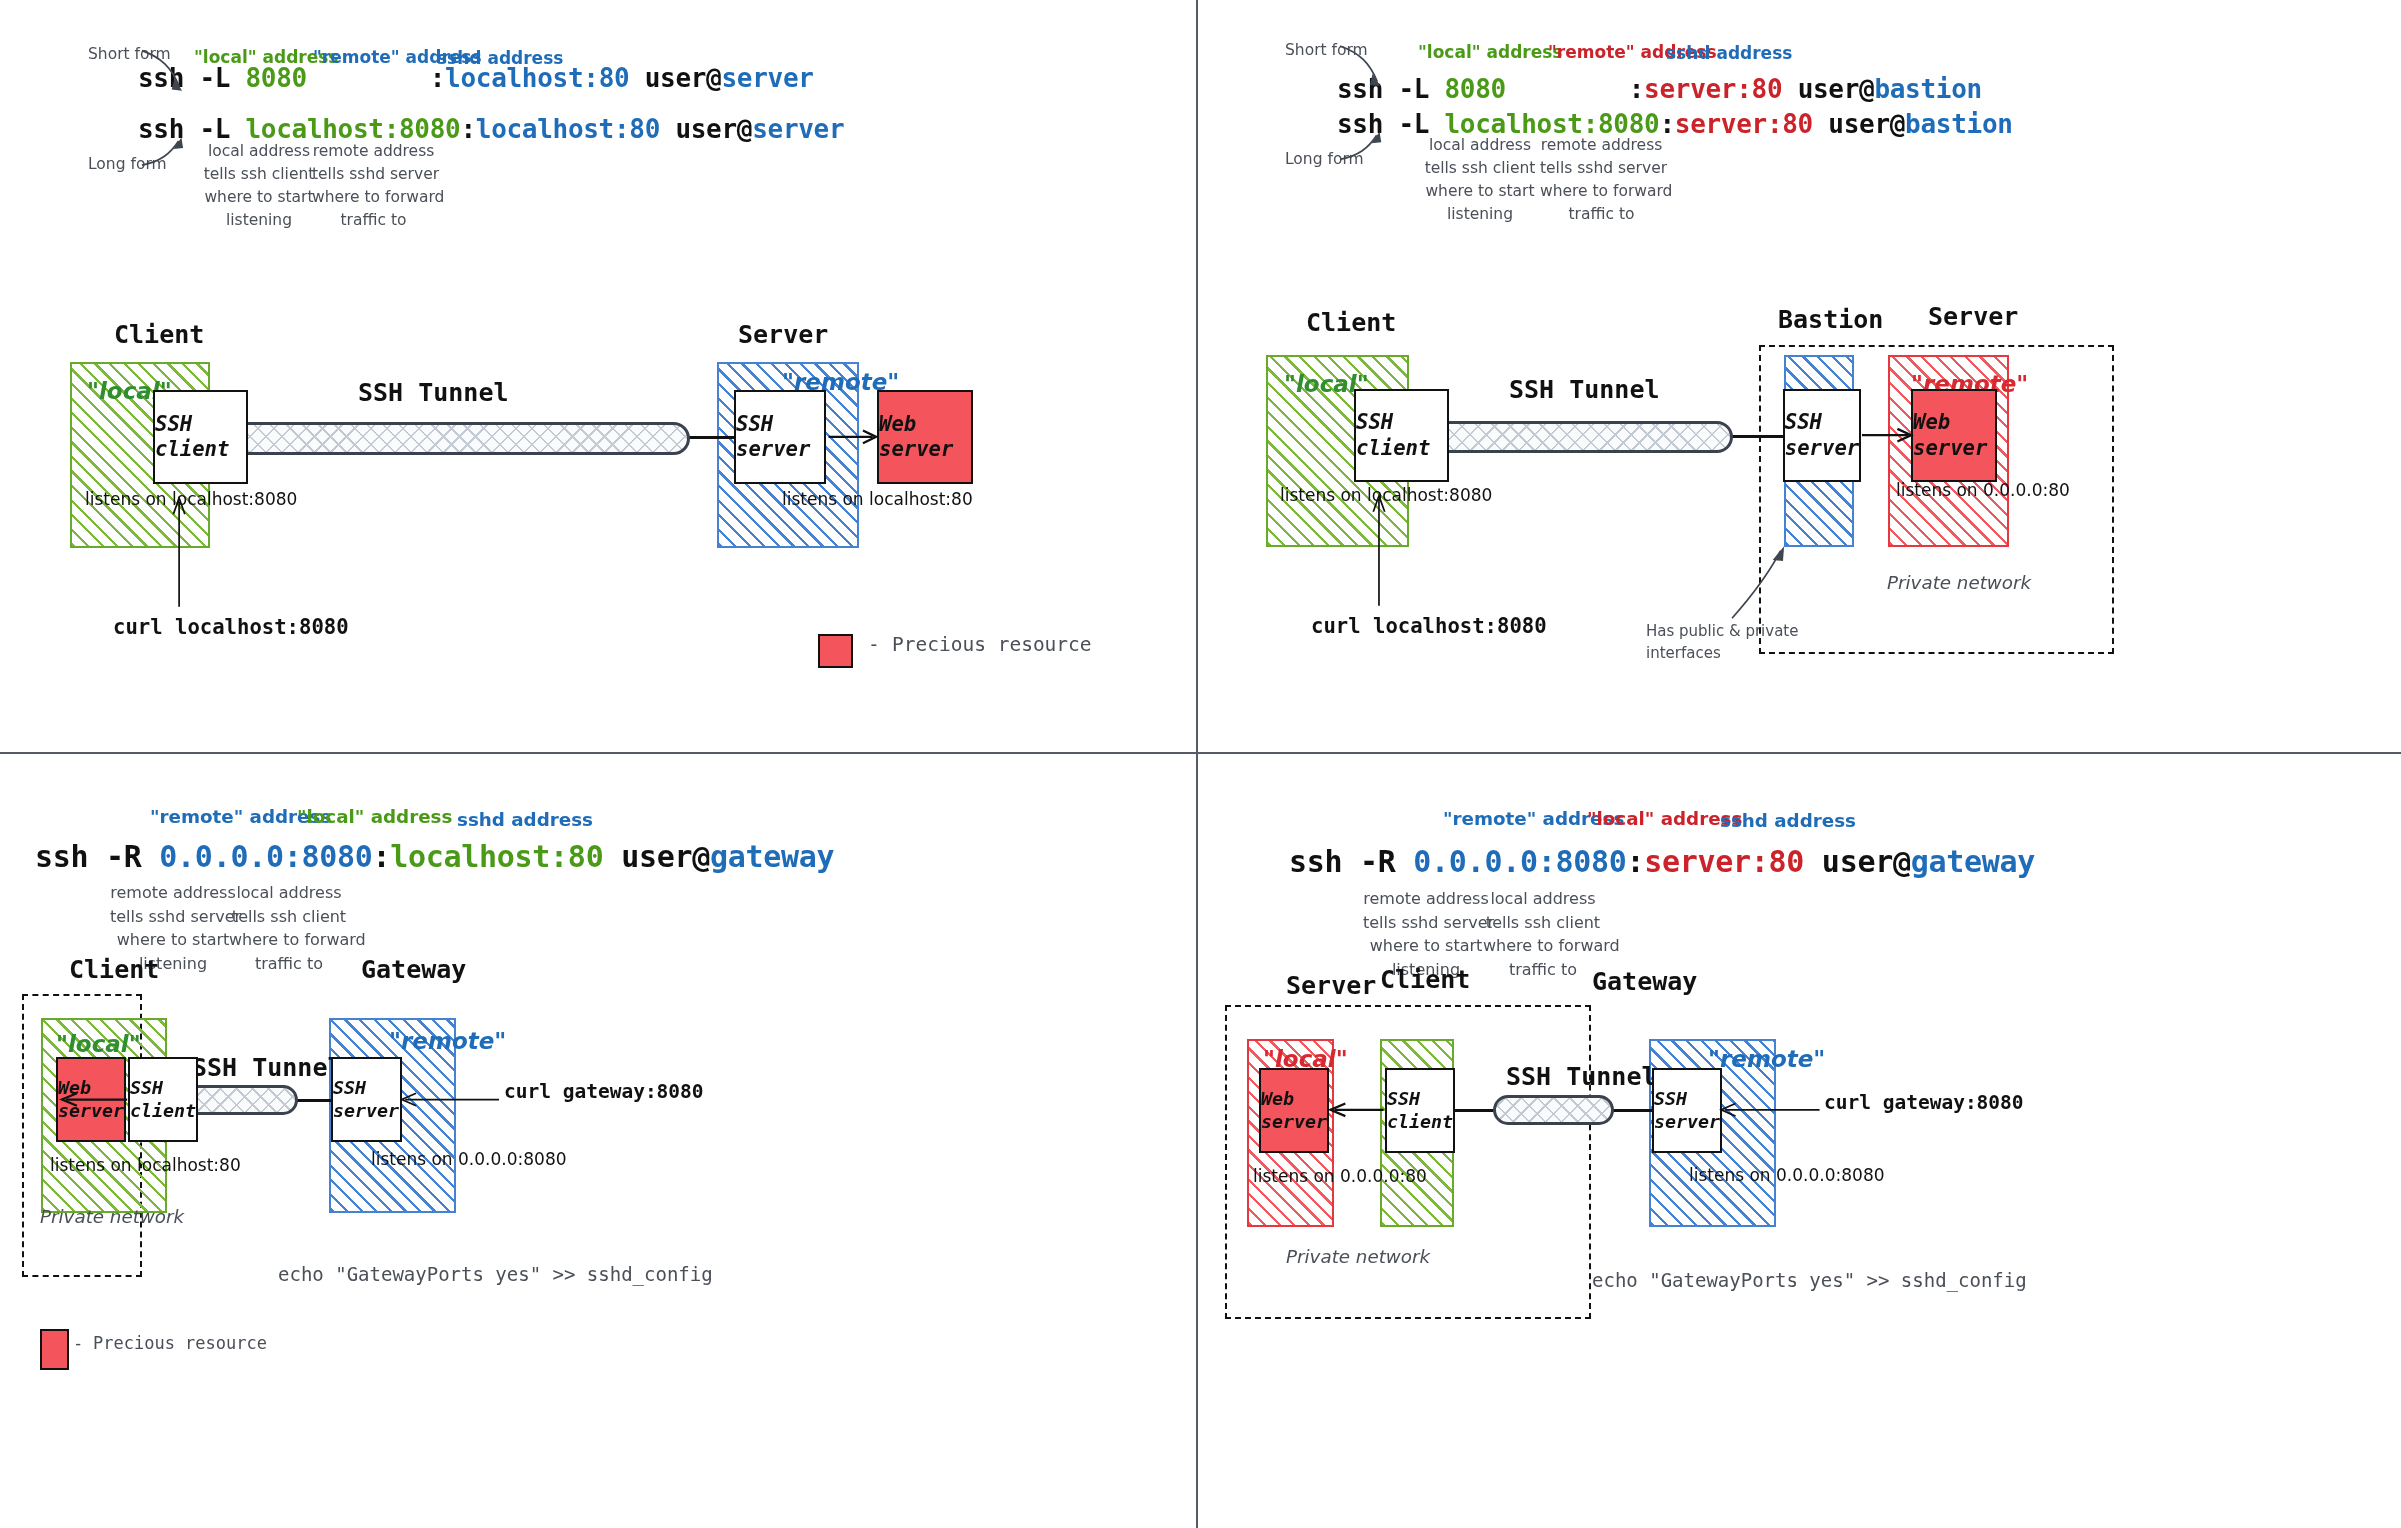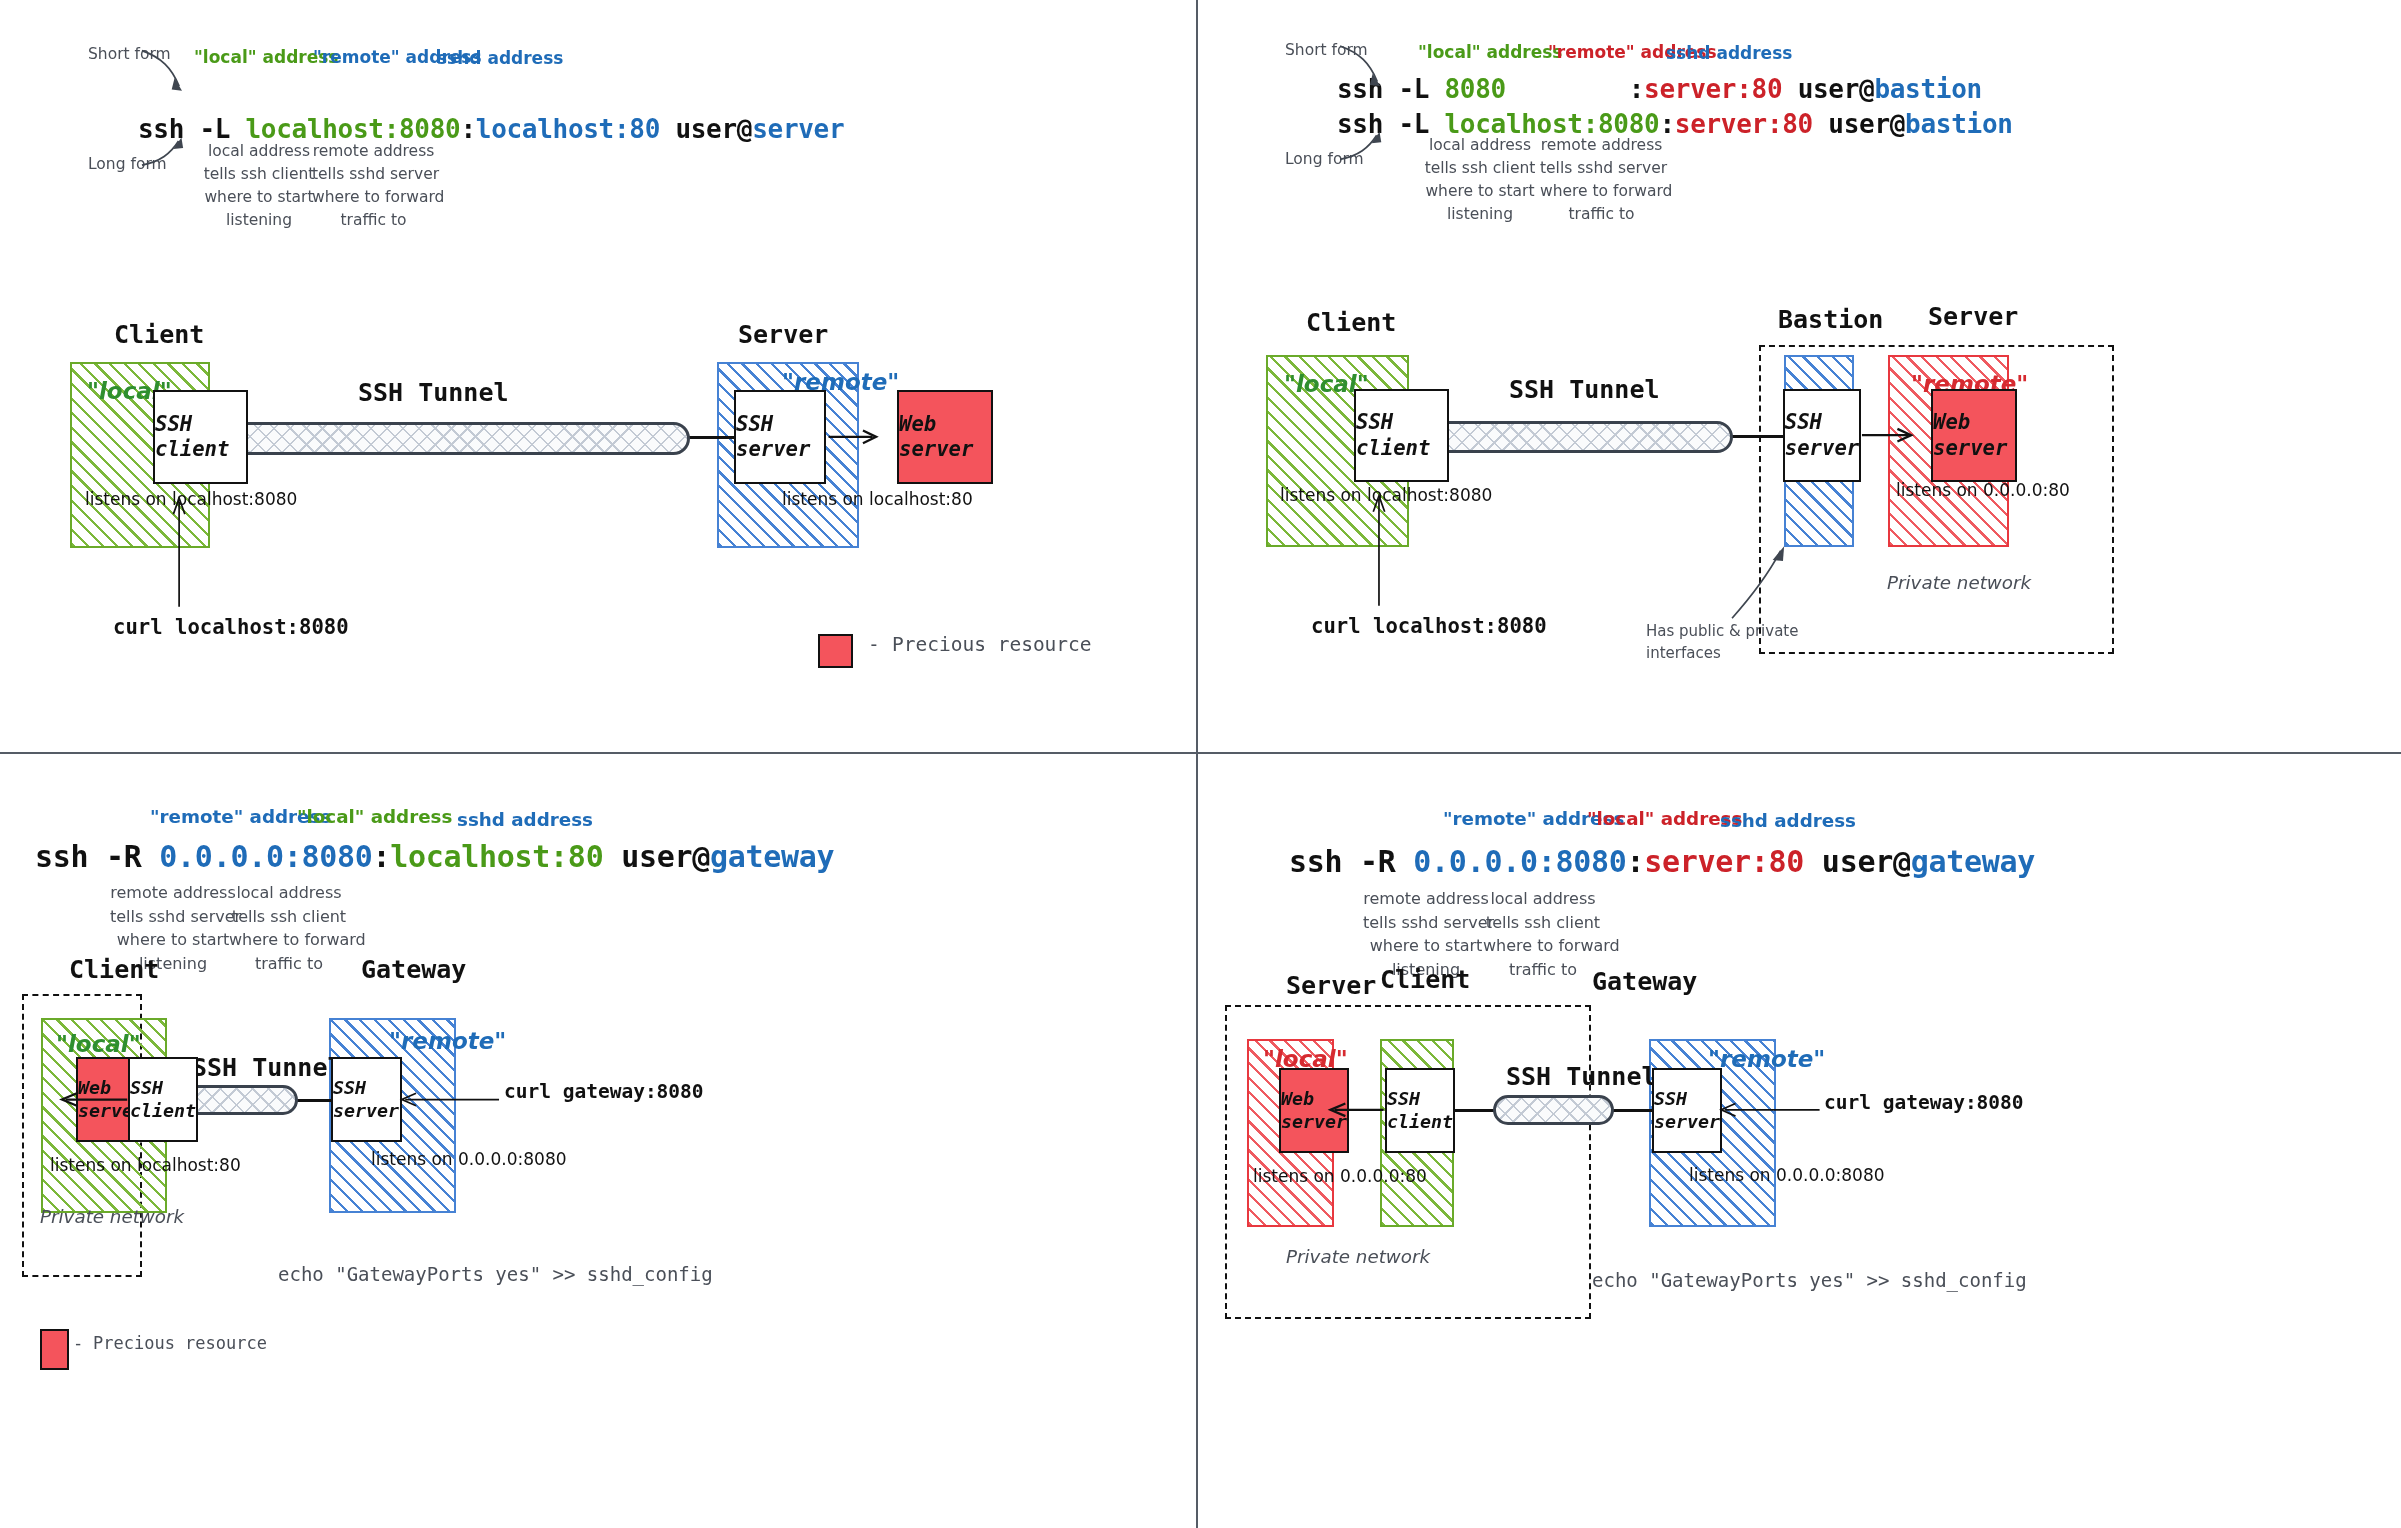--- a/index.html
+++ b/index.html
@@ -21,21 +21,21 @@
   .cmd{font-family:"DejaVu Sans Mono",monospace;font-weight:bold;font-size:26px;color:#111;letter-spacing:-0.3px;}
   .boxtitle{font-family:"DejaVu Sans Mono",monospace;font-weight:bold;font-size:25px;color:#111;}
   .lbl-green{color:#4a9a18;font-weight:bold;}
   .lbl-blue{color:#1f6cb8;font-weight:bold;}
   .lbl-red{color:#cc2229;font-weight:bold;}
 
   
   .nodebox{position:absolute;box-sizing:border-box;background:#fff;border:2.9px solid #111;
            display:flex;flex-direction:column;align-items:center;justify-content:center;
            font-family:"DejaVu Sans Mono",monospace;font-weight:bold;font-size:20.6px;color:#111;line-height:1.22;z-index:6;font-style:italic;}
-  .webbox{background:#F4545C;margin-left:20px;}
+  .webbox{background:#F4545C;}
 
   
   .hatch{position:absolute;box-sizing:border-box;z-index:2;}
   .hatch-green{border:2.3px solid #6aaa2a;
     background-image:repeating-linear-gradient(45deg, #7cb83a 0 2.3px, rgba(255,255,255,0) 2.3px 10.3px);}
   .hatch-blue{border:2.3px solid #4682d4;
     background-image:repeating-linear-gradient(45deg, #4682d4 0 2.3px, rgba(255,255,255,0) 2.3px 10.3px);}
   .hatch-red{border:2.3px solid #e8383f;
     background-image:repeating-linear-gradient(45deg, #ef5a60 0 2.3px, rgba(255,255,255,0) 2.3px 10.3px);}
 
@@ -74,20 +74,21 @@
 <div class="divider-v"></div>
 <div class="divider-h"></div>
 
 <div class="panel" id="p-tl">
 
   <div class="abs hand" style="left:80px;top:43px;">Short form</div>
   <div class="abs hand lbl-green" style="left:186px;top:45px;font-size:17px;">"local" address</div>
   <div class="abs hand lbl-blue" style="left:305px;top:45px;font-size:17px;">"remote" address</div>
   <div class="abs hand lbl-blue" style="left:429px;top:46px;font-size:17px;">sshd address</div>
 
+  <div class="abs cmd" style="left:138px;top:63px;"><span>ssh -L </span><span class="lbl-green">8080</span><span>        </span><span>:</span><span class="lbl-blue">localhost:80</span><span> user@</span><span class="lbl-blue">server</span></div>
 
   <div class="abs cmd" style="left:138px;top:114px;"><span>ssh -L </span><span class="lbl-green">localhost:8080</span><span>:</span><span class="lbl-blue">localhost:80</span><span> user@</span><span class="lbl-blue">server</span></div>
 
   <div class="abs hand" style="left:80px;top:153px;">Long form</div>
   <div class="abs hand-c" style="left:199px;top:140px;width:120px;">local address
 tells ssh client
 where to start
 listening</div>
   <div class="abs hand-c" style="left:312px;top:140px;width:123px;">remote address
 tells sshd server

